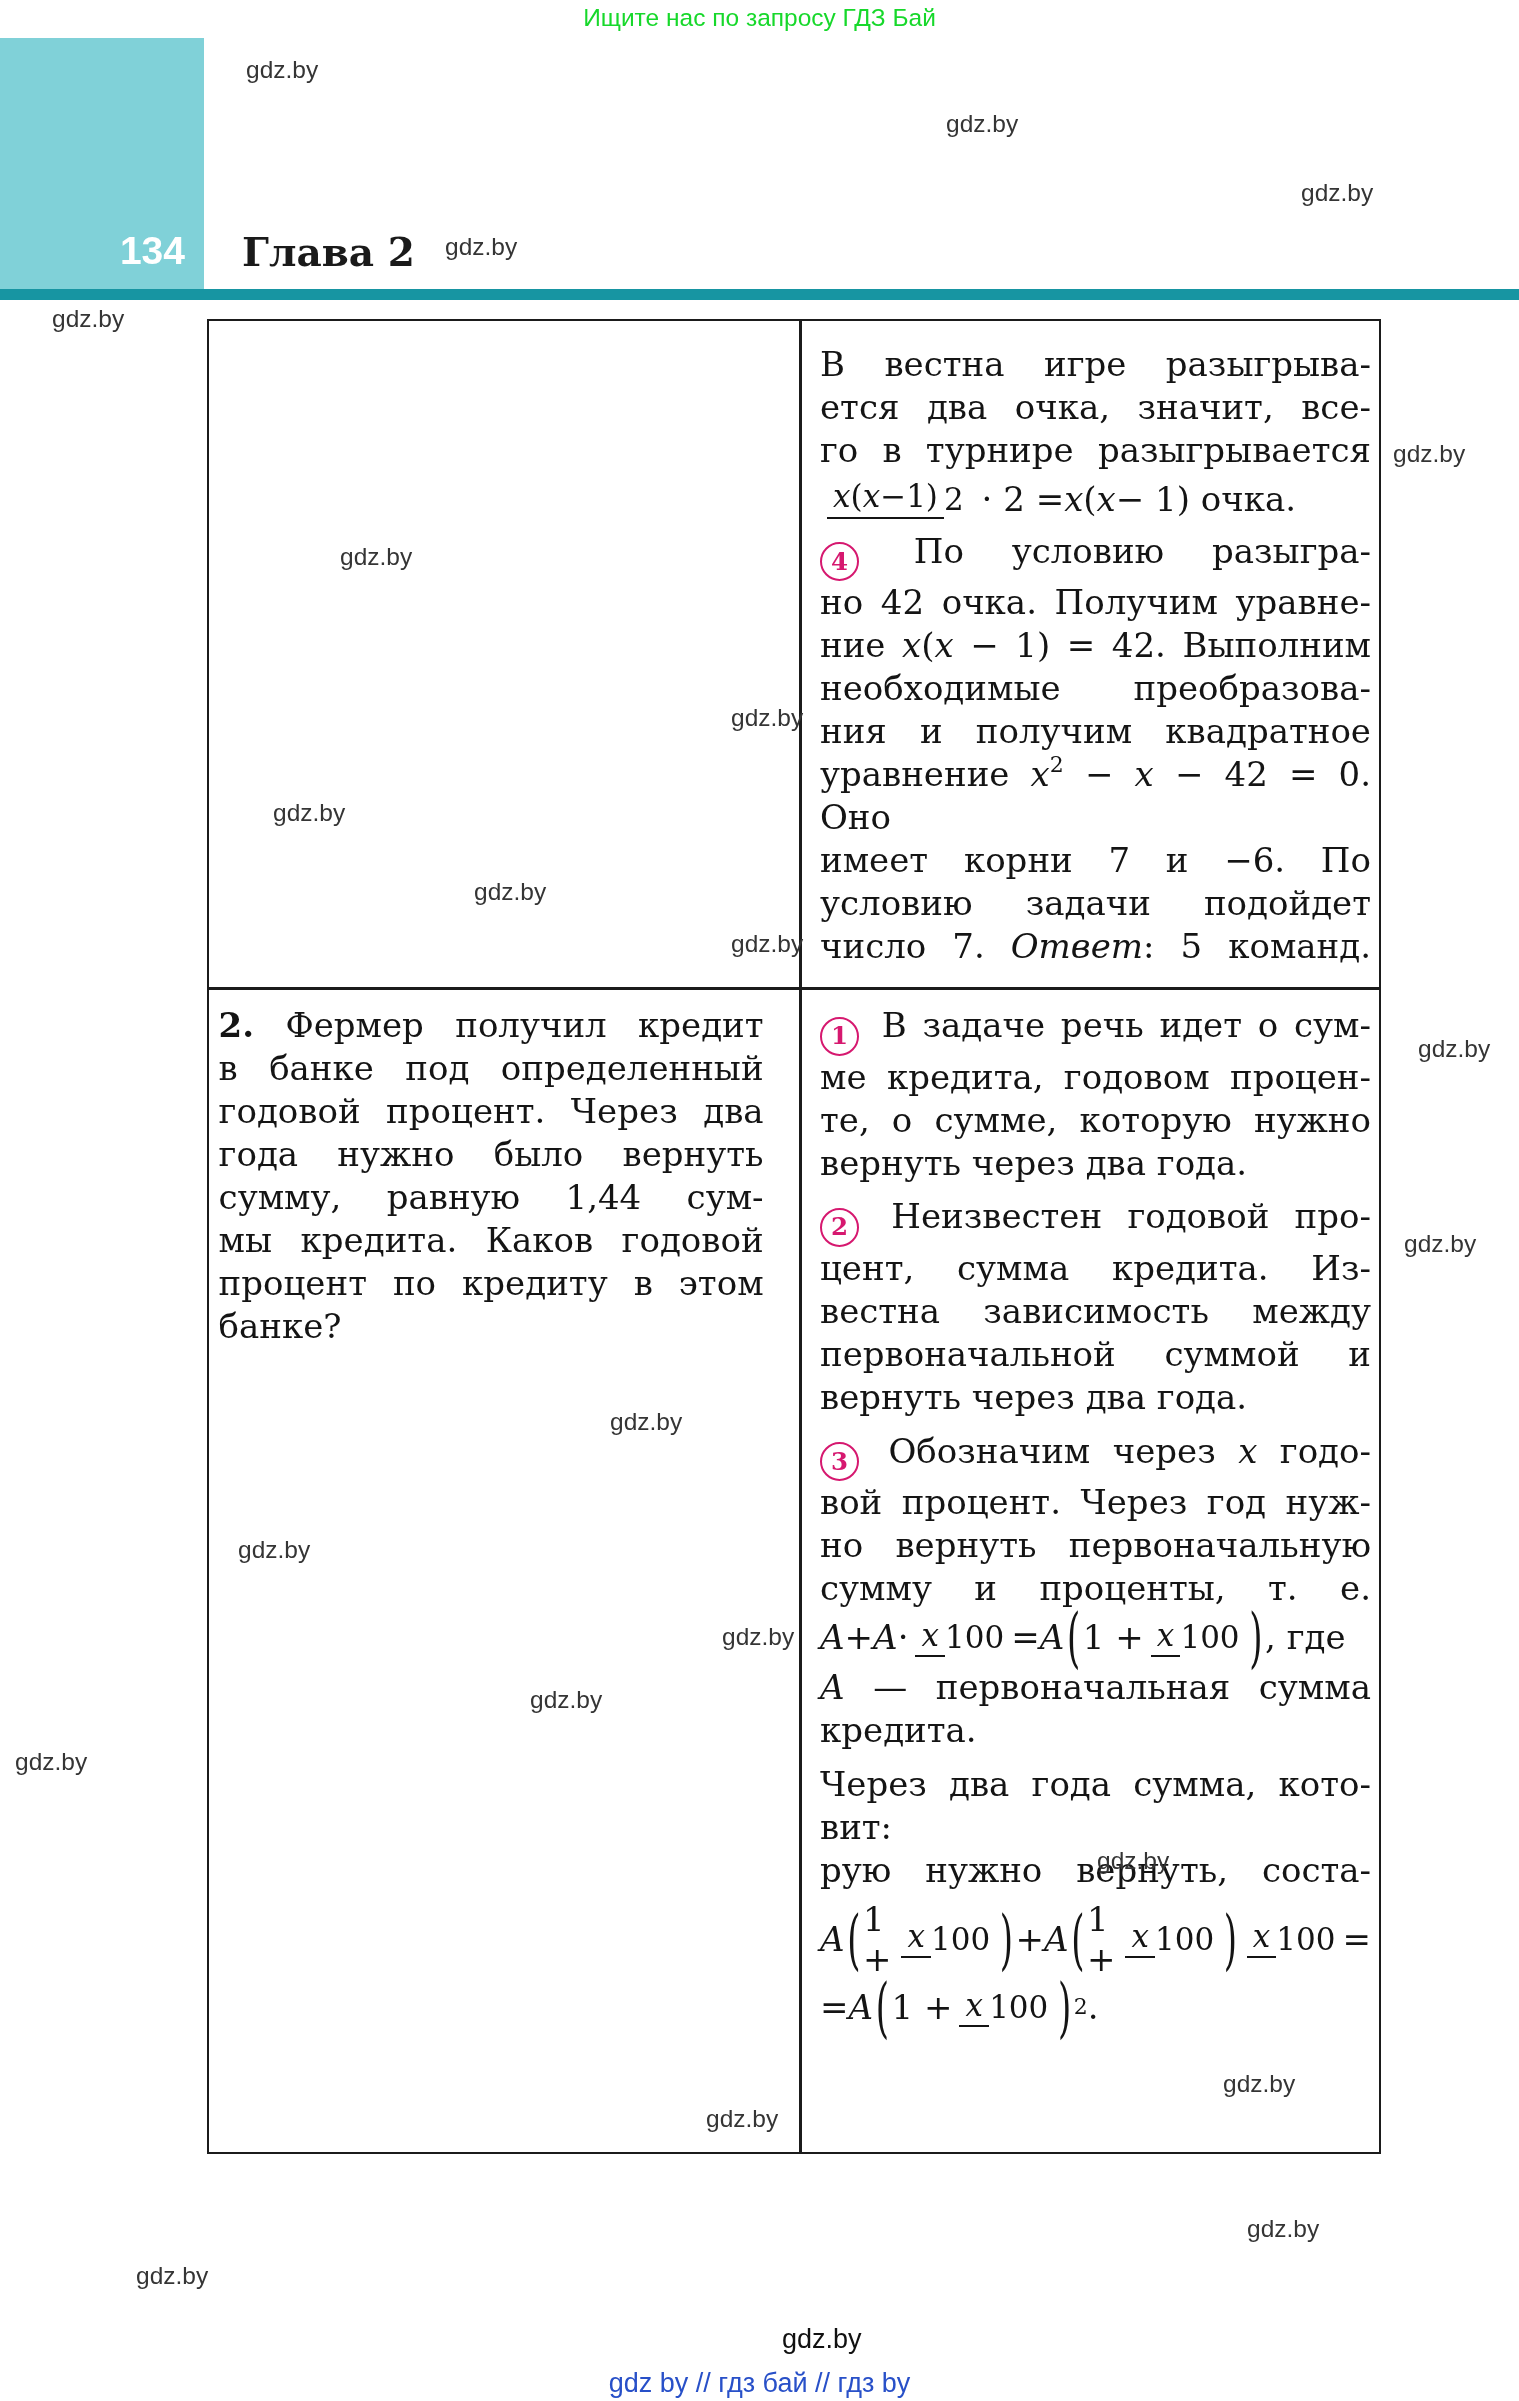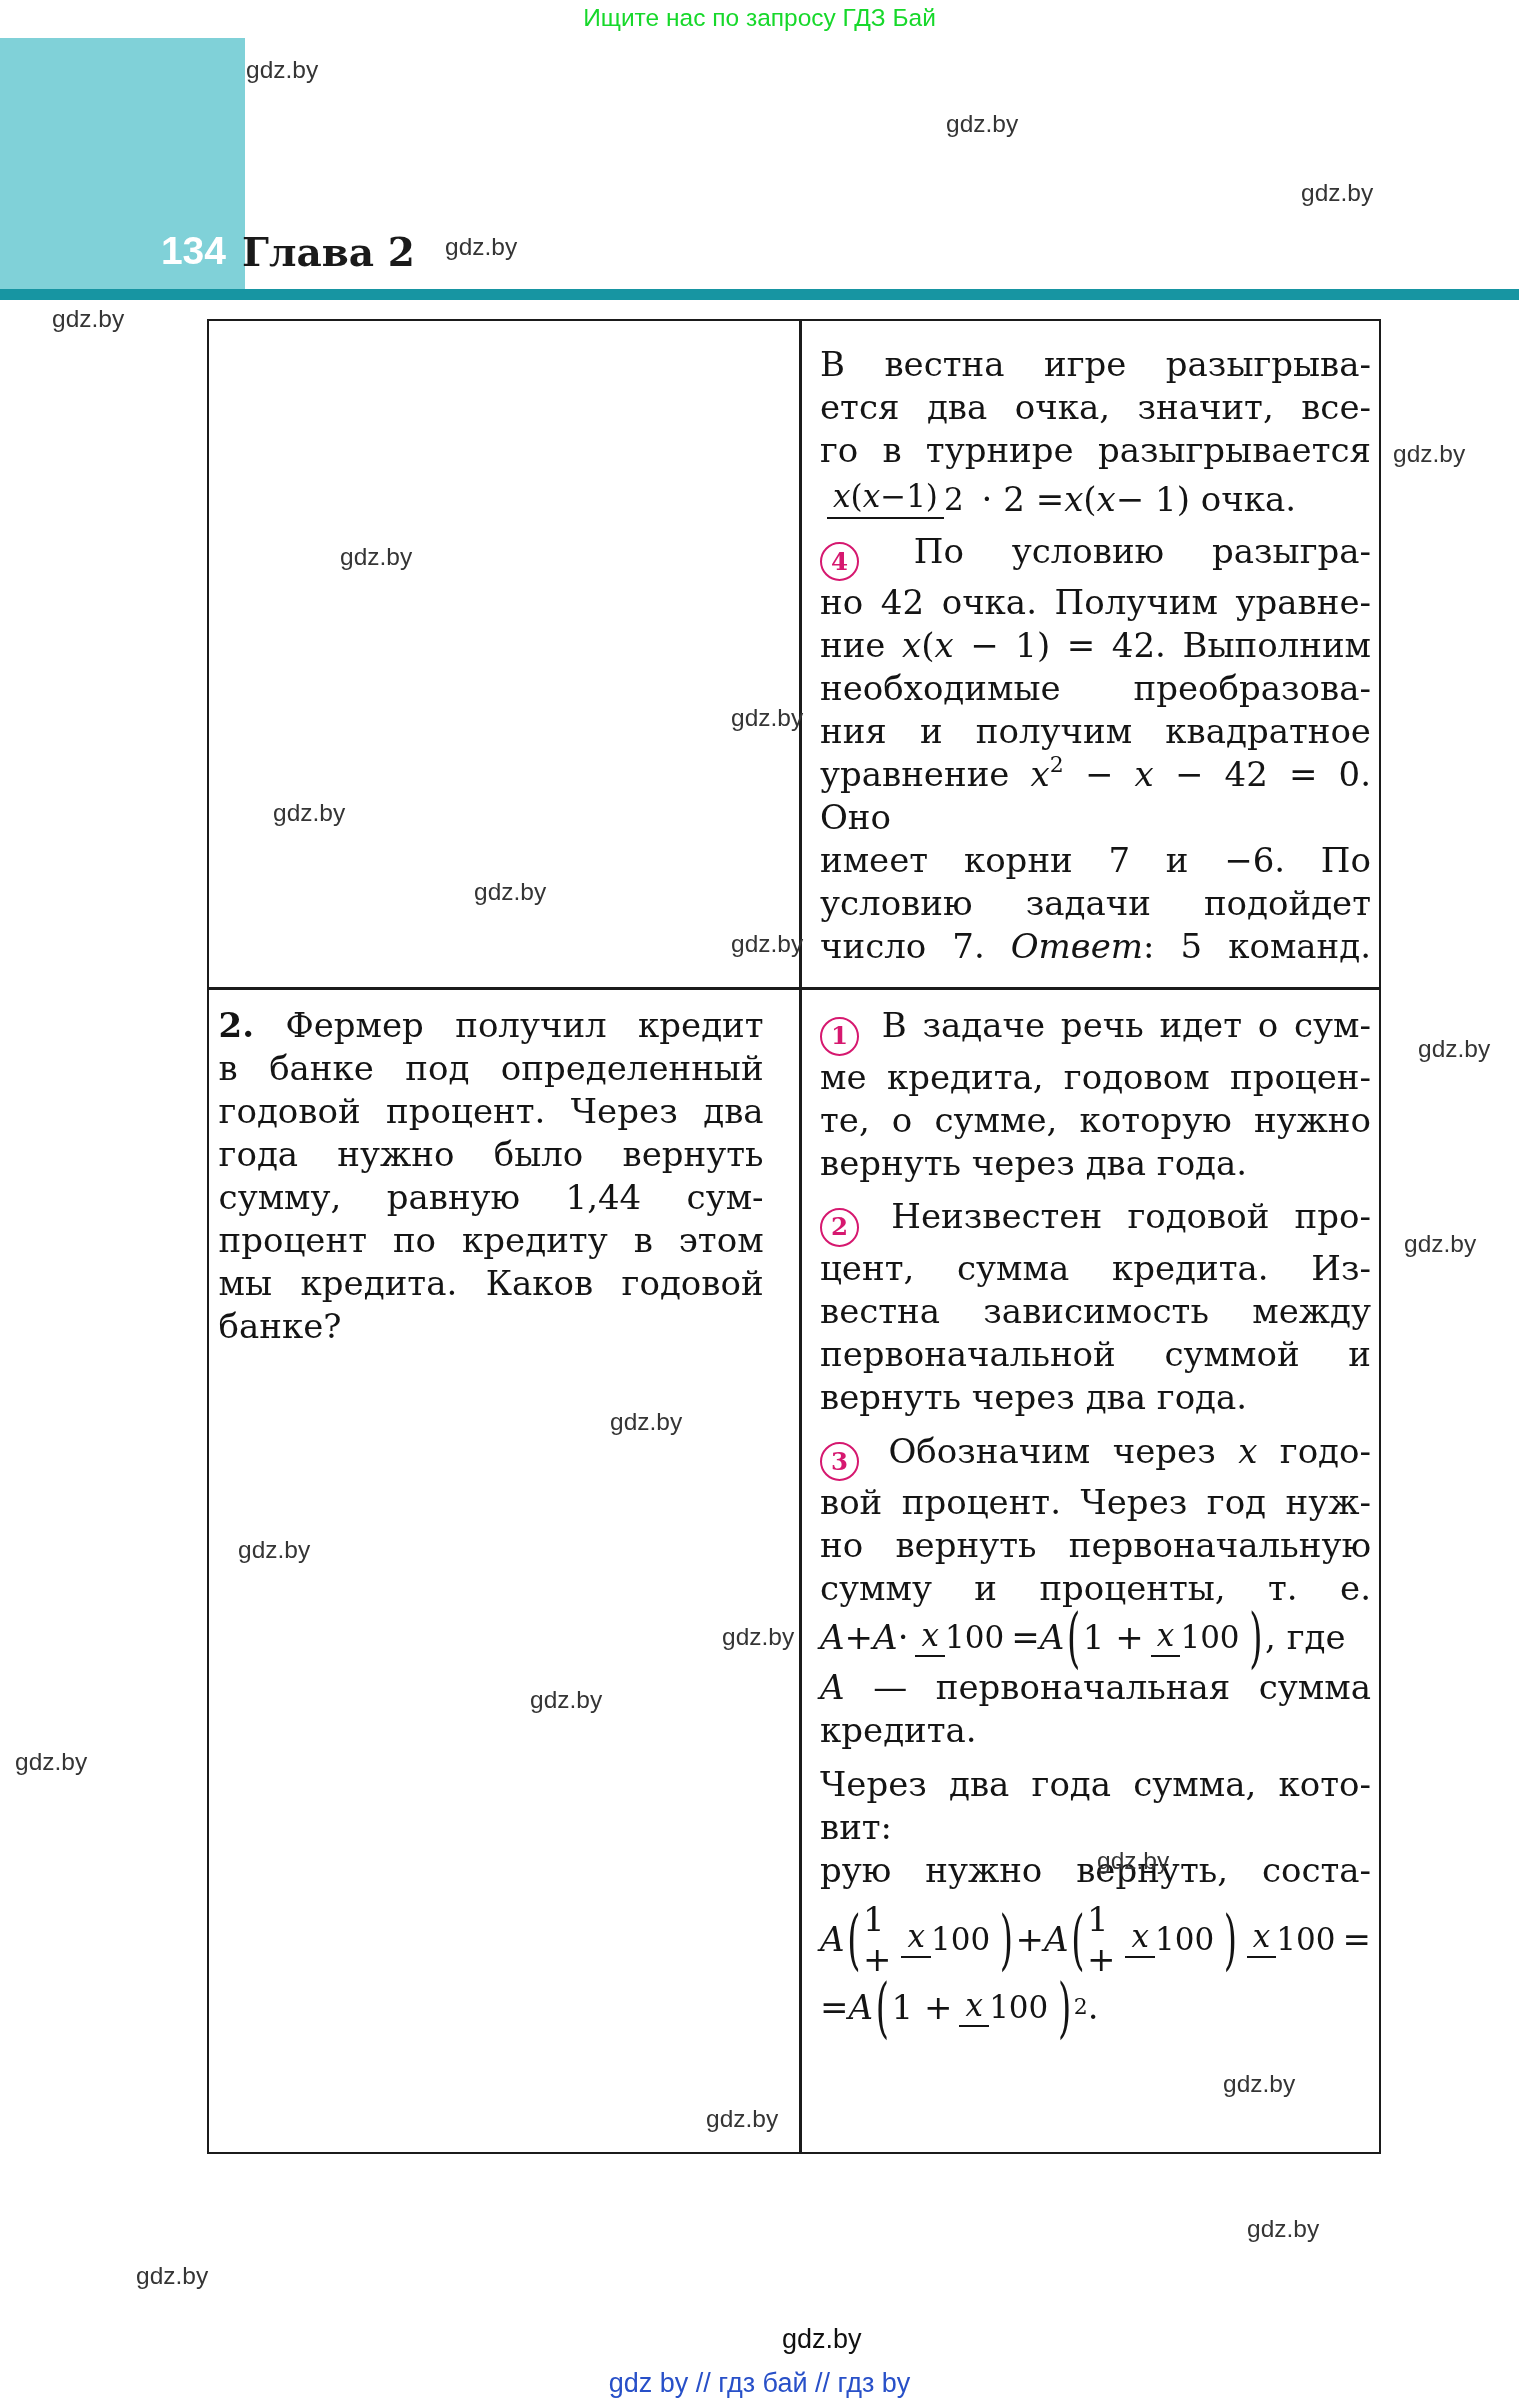--- a/index.html
+++ b/index.html
@@ -5,21 +5,21 @@
   html,body{margin:0;padding:0;background:#ffffff;}
   #canvas{
     position:relative;width:1519px;height:2401px;background:#ffffff;overflow:hidden;
     font-family:"DejaVu Serif", serif;color:var(--ink,#141414);
   }
   
   .banner{
     position:absolute;top:3.5px;left:0;width:100%;text-align:center;
     font-family:"Liberation Sans", sans-serif;font-size:24.5px;color:var(--green,#17d82b);
   }
-  .teal-block{position:absolute;left:0;top:38px;width:245px;height:251px;background:var(--teal-block,#80d1d8);}
+  .teal-block{position:absolute;left:0;top:38px;width:204px;height:251px;background:var(--teal-block,#80d1d8);}
   .page-num{
     position:absolute;right:19px;bottom:15.8px;
     font-family:"Liberation Sans", sans-serif;font-weight:bold;font-size:39px;color:#ffffff;
   }
   .chapter{
     position:absolute;left:242px;top:229px;
     font-family:"DejaVu Serif", serif;font-weight:bold;font-size:39px;color:#1a1a1a;
   }
   .teal-rule{position:absolute;left:0;top:289px;width:100%;height:10.5px;background:var(--teal-rule,#1795a2);}
   
@@ -111,22 +111,22 @@
         <div class="line"><span class="">имеет корни 7 и −6. По</span></div>
         <div class="line"><span class="">условию задачи подойдет</span></div>
         <div class="line"><span class="">число 7. </span><span class="it">Ответ</span><span class="">: 5 команд.</span></div>
       </div>
     <div class="cell cell-r2c1">
         <div class="line"><span class="b">2.</span><span class=""> Фермер получил кредит</span></div>
         <div class="line"><span class="">в банке под определенный</span></div>
         <div class="line"><span class="">годовой процент. Через два</span></div>
         <div class="line"><span class="">года нужно было вернуть</span></div>
         <div class="line"><span class="">сумму, равную 1,44 сум-</span></div>
+        <div class="line"><span class="">мы кредита. Каков годовой</span></div>
         <div class="line"><span class="">процент по кредиту в этом</span></div>
-        <div class="line"><span class="">мы кредита. Каков годовой</span></div>
         <div class="line last"><span class="">банке?</span></div>
       </div>
     <div class="cell cell-r2c2">
         <div class="line"><span class="circ">1</span><span class=""> В задаче речь идет о сум-</span></div>
         <div class="line"><span class="">ме кредита, годовом процен-</span></div>
         <div class="line"><span class="">те, о сумме, которую нужно</span></div>
         <div class="line last"><span class="">вернуть через два года.</span></div>
         <div class="line gap"><span class="circ">2</span><span class=""> Неизвестен годовой про-</span></div>
         <div class="line"><span class="">цент, сумма кредита. Из-</span></div>
         <div class="line"><span class="">вестна зависимость между</span></div>

